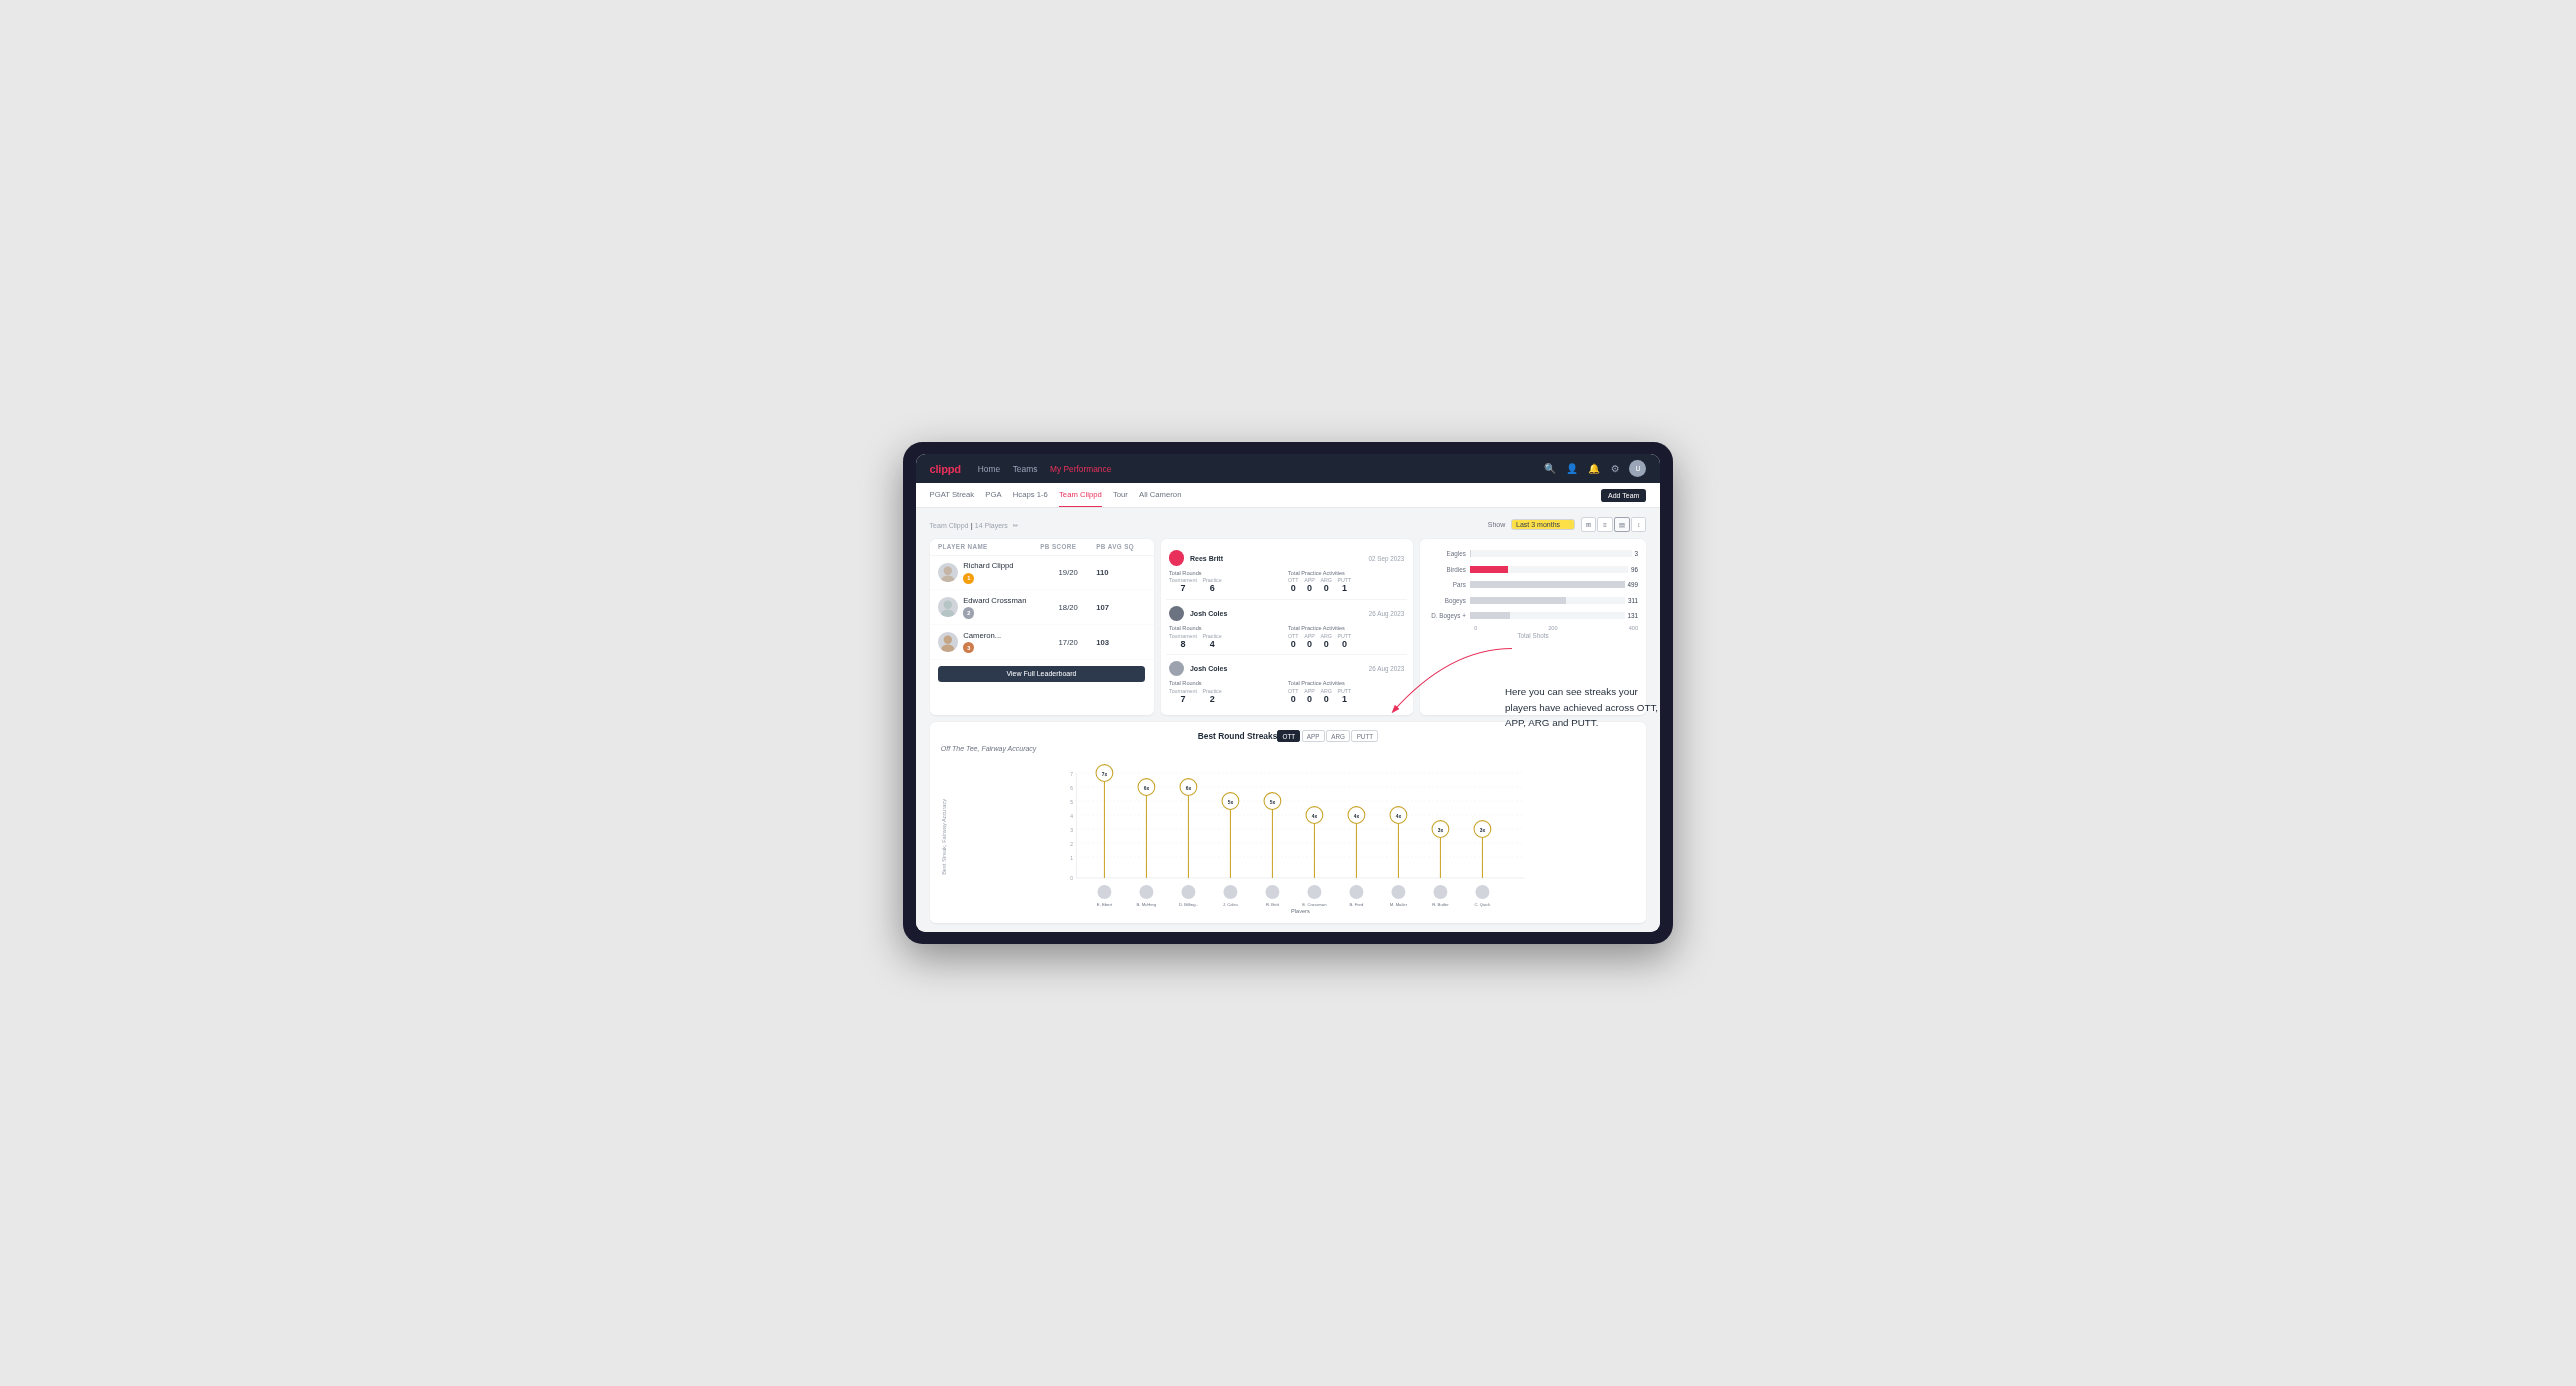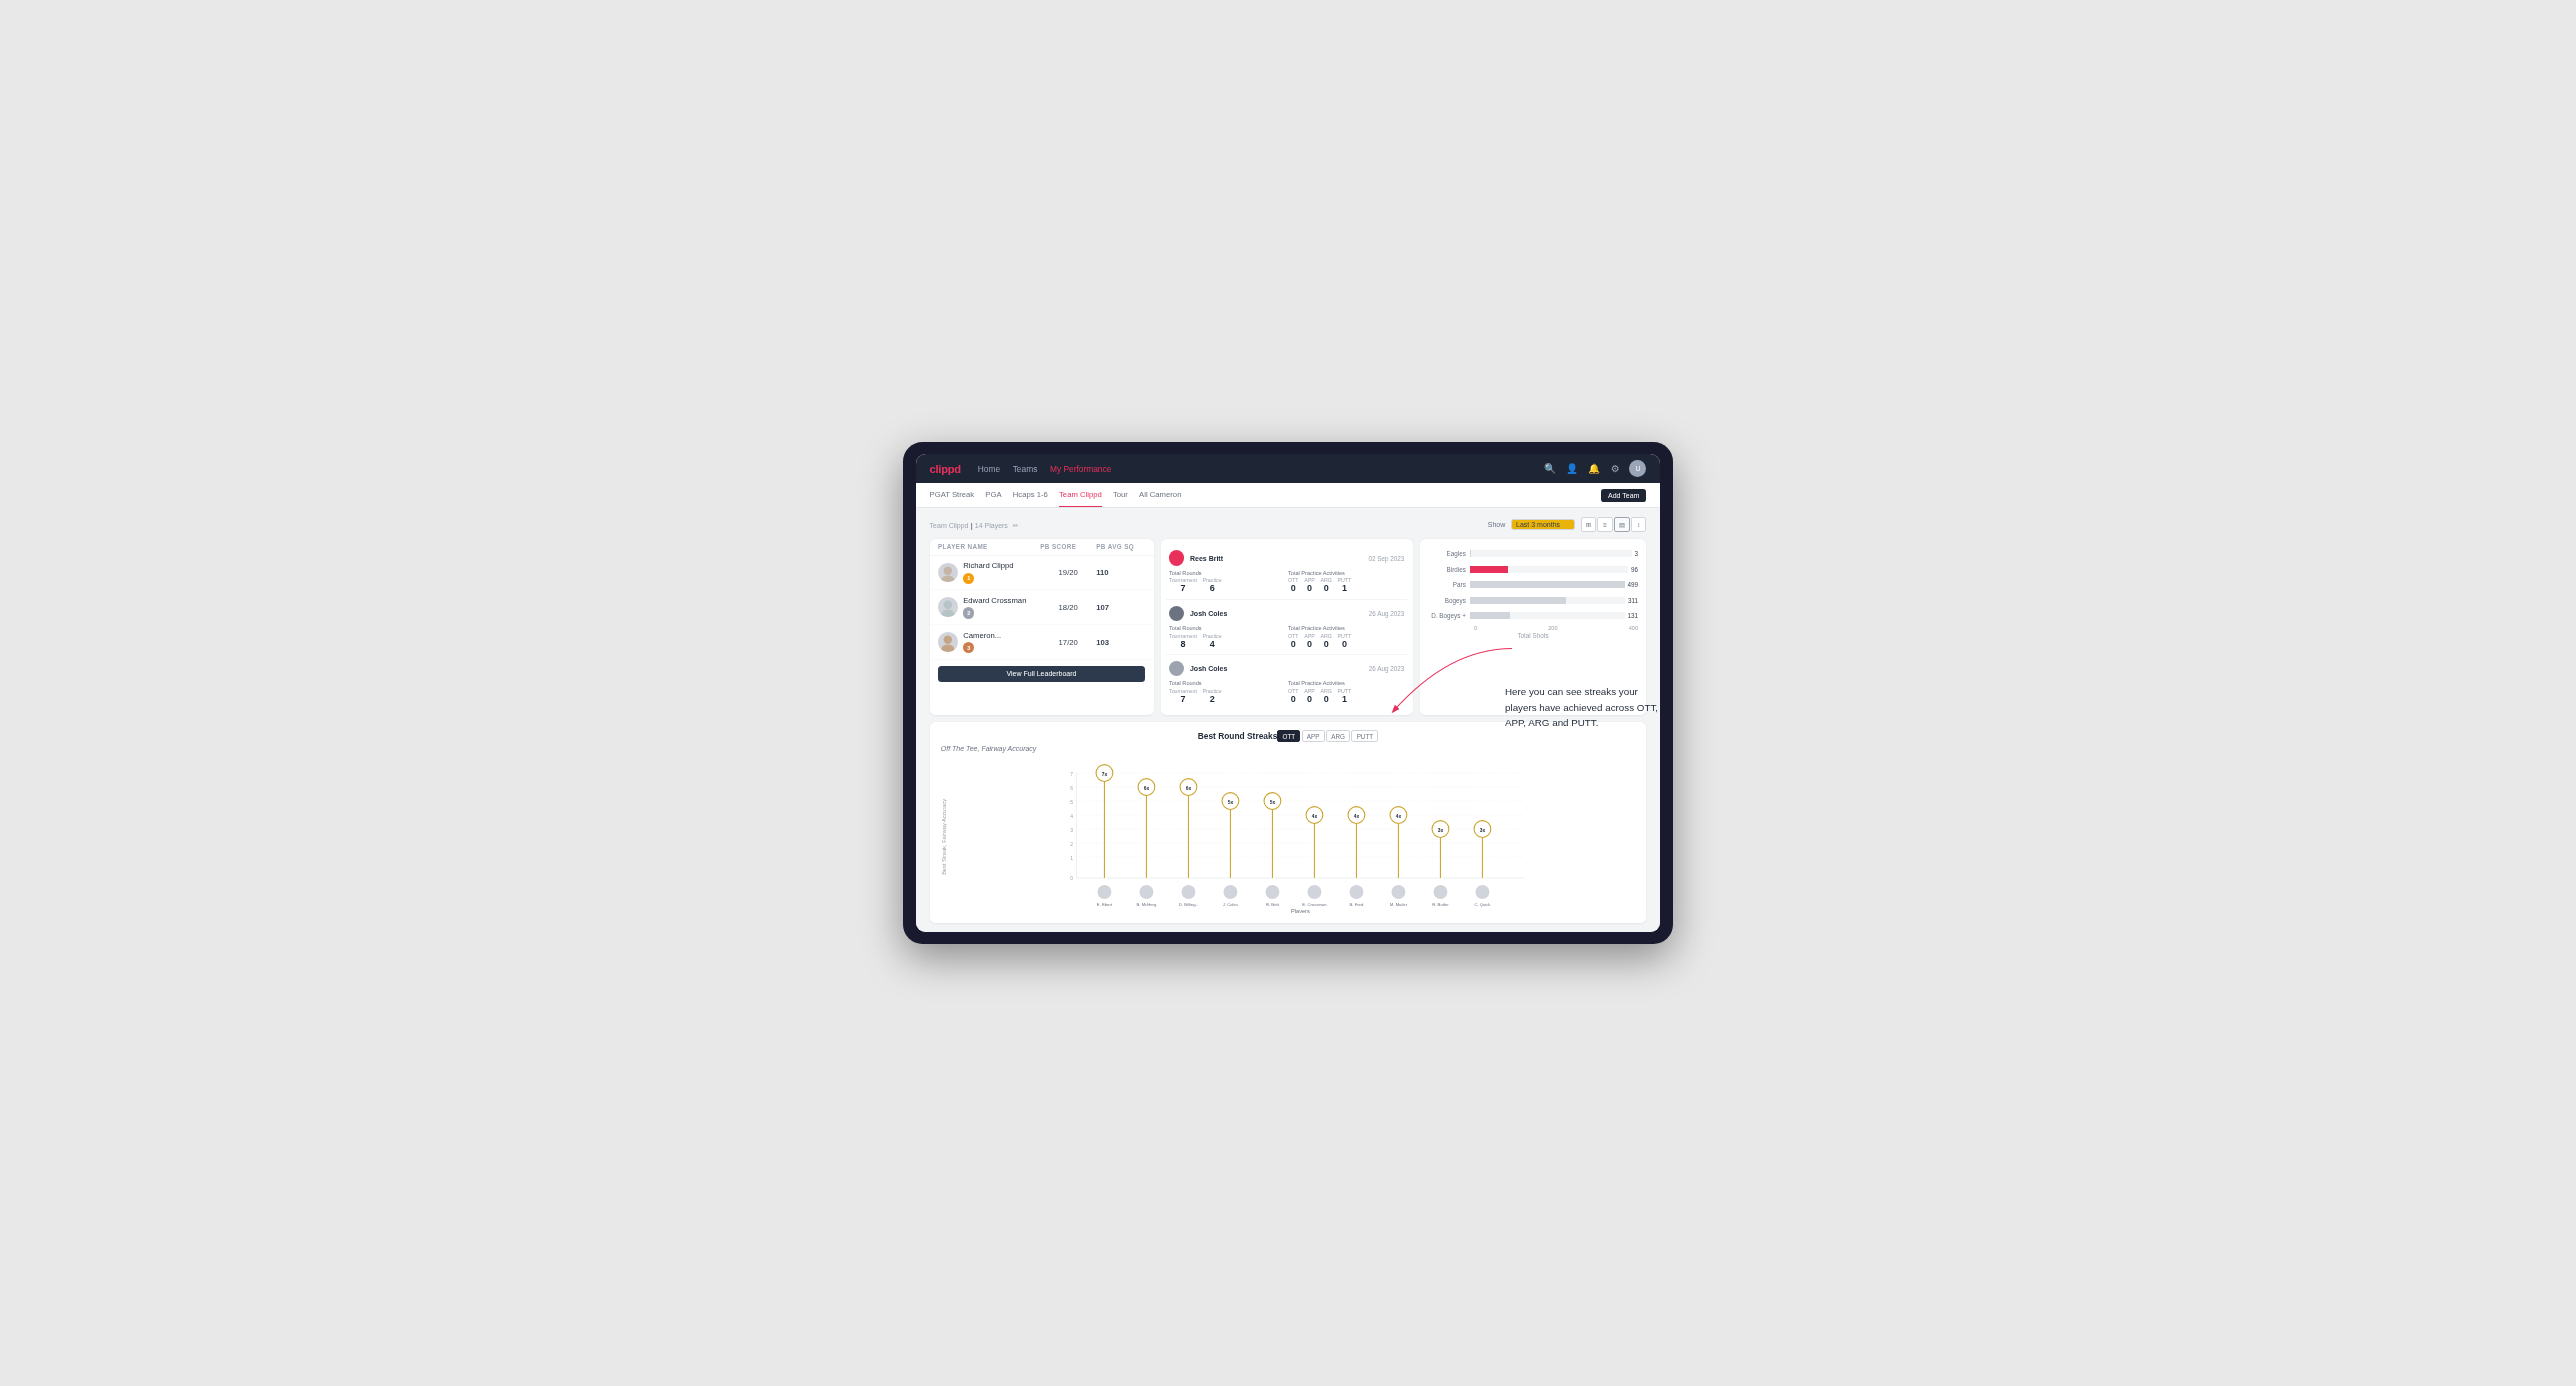--- a/index.html
+++ b/index.html
@@ -153,21 +153,21 @@
     }
     .show-label {
       font-size: 7px;
       color: #6b7280;
     }
     .show-select {
       font-size: 7px;
       border: 0.7px solid #d1d5db;
       border-radius: 2.8px;
       padding: 1.4px 14px 1.4px 4.2px;
-      background: #eab308;
+      background: #fde047;
       color: #374151;
       cursor: pointer;
       appearance: none;
     }
     .view-icons {
       display: flex;
       gap: 1.4px;
     }
     .view-icon-btn {
       width: 15.4px;

